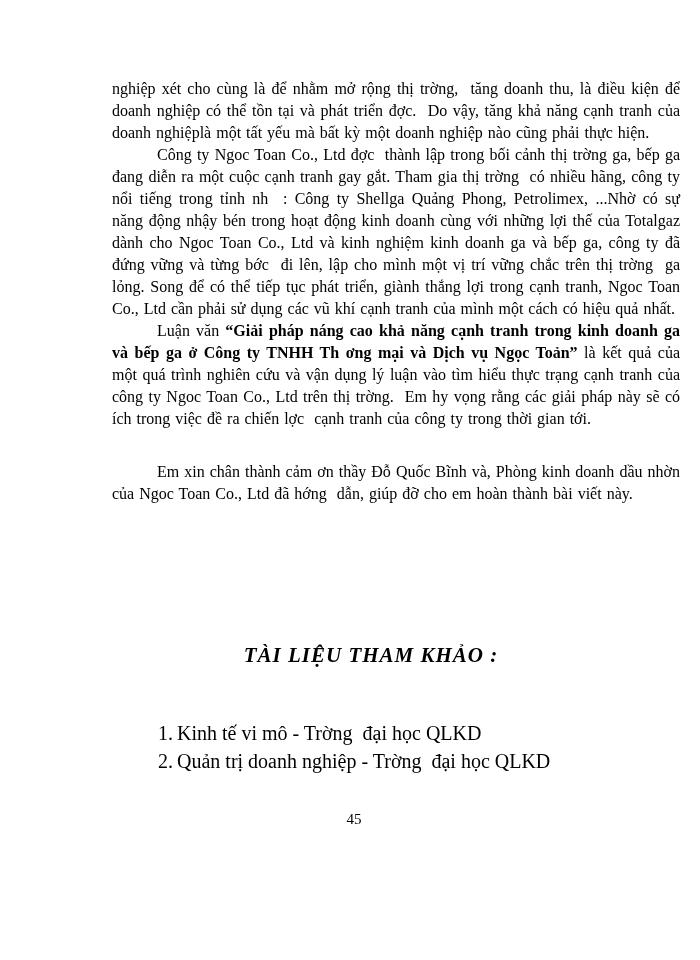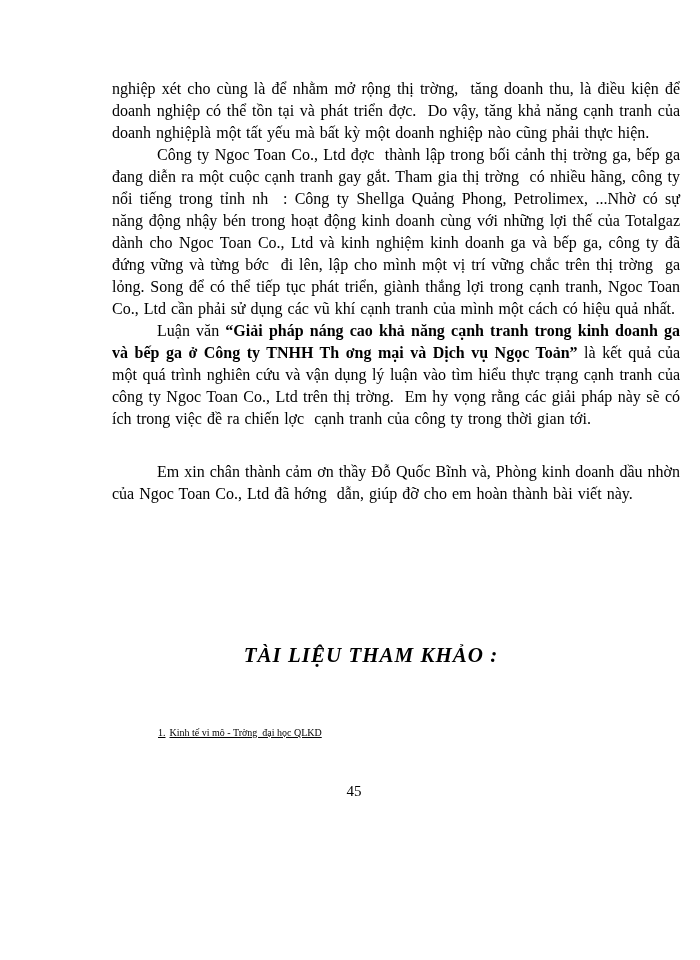--- a/index.html
+++ b/index.html
@@ -37,22 +37,21 @@
     font-weight: bold;
     font-style: italic;
     letter-spacing: 1px;
     line-height: 28px;
     font-family: Liberation Serif, serif;
   }
   .refs {
     list-style: none;
     margin: 50px 0 0 0;
     padding: 0 0 0 46px;
-    font-size: 10px;
-    text-decoration: underline;
+    font-size: 20px;
   }
   .refs li { line-height: 28px; }
   .refs .ref-number { margin-right: 4px; }
   .page-number {
     margin: 36px -28px 0 -112px; 
     text-align: center;
     font-size: 15px;
   }
 </style>
 </head>
@@ -66,18 +65,19 @@
     <p class="body indent">Công ty Ngoc Toan Co., Ltd đợc &nbsp;thành lập trong bối cảnh thị trờng ga, bếp ga đang diễn ra một cuộc cạnh tranh gay gắt. Tham gia thị trờng &nbsp;có nhiều hãng, công ty nổi tiếng trong tỉnh nh &nbsp;: Công ty Shellga Quảng Phong, Petrolimex, ...Nhờ có sự năng động nhậy bén trong hoạt động kinh doanh cùng với những lợi thế của Totalgaz dành cho Ngoc Toan Co., Ltd và kinh nghiệm kinh doanh ga và bếp ga, công ty đã đứng vững và từng bớc &nbsp;đi lên, lập cho mình một vị trí vững chắc trên thị trờng &nbsp;ga lỏng. Song để có thể tiếp tục phát triển, giành thắng lợi trong cạnh tranh, Ngoc Toan Co., Ltd cần phải sử dụng các vũ khí cạnh tranh của mình một cách có hiệu quả nhất.</p>
 
     <p class="body indent"><span>Luận văn </span><span class="thesis-title">“Giải pháp náng cao khả năng cạnh tranh trong kinh doanh ga và bếp ga ở Công ty TNHH Th ơng mại và Dịch vụ Ngọc Toản”</span><span> là kết quả của một quá trình nghiên cứu và vận dụng lý luận vào tìm hiểu thực trạng cạnh tranh của công ty Ngoc Toan Co., Ltd trên thị trờng. &nbsp;Em hy vọng rằng các giải pháp này sẽ có ích trong việc đề ra chiến lợc &nbsp;cạnh tranh của công ty trong thời gian tới.</span></p>
 
     <p class="body indent acknowledgement">Em xin chân thành cảm ơn thầy Đỗ Quốc Bĩnh và, Phòng kinh doanh dầu nhờn của Ngoc Toan Co., Ltd đã hớng &nbsp;dẫn, giúp đỡ cho em hoàn thành bài viết này.</p>
 
     <div class="ref-heading">TÀI LIỆU THAM KHẢO :</div>
 
     <ol class="refs">
       <li><span class="ref-number">1.</span><span>Kinh tế vi mô - Trờng &nbsp;đại học QLKD</span></li>
+      <li><span class="ref-number">2.</span><span>Quản trị doanh nghiệp - Trờng &nbsp;đại học QLKD</span></li>
     </ol>
 
     <div class="page-number">45</div>
 
   </div>
 </div>
 
 </body></html>

